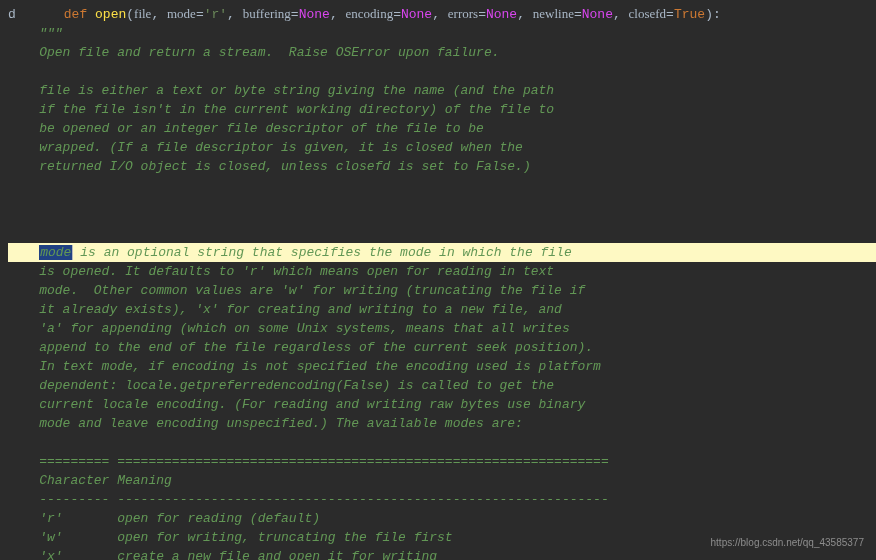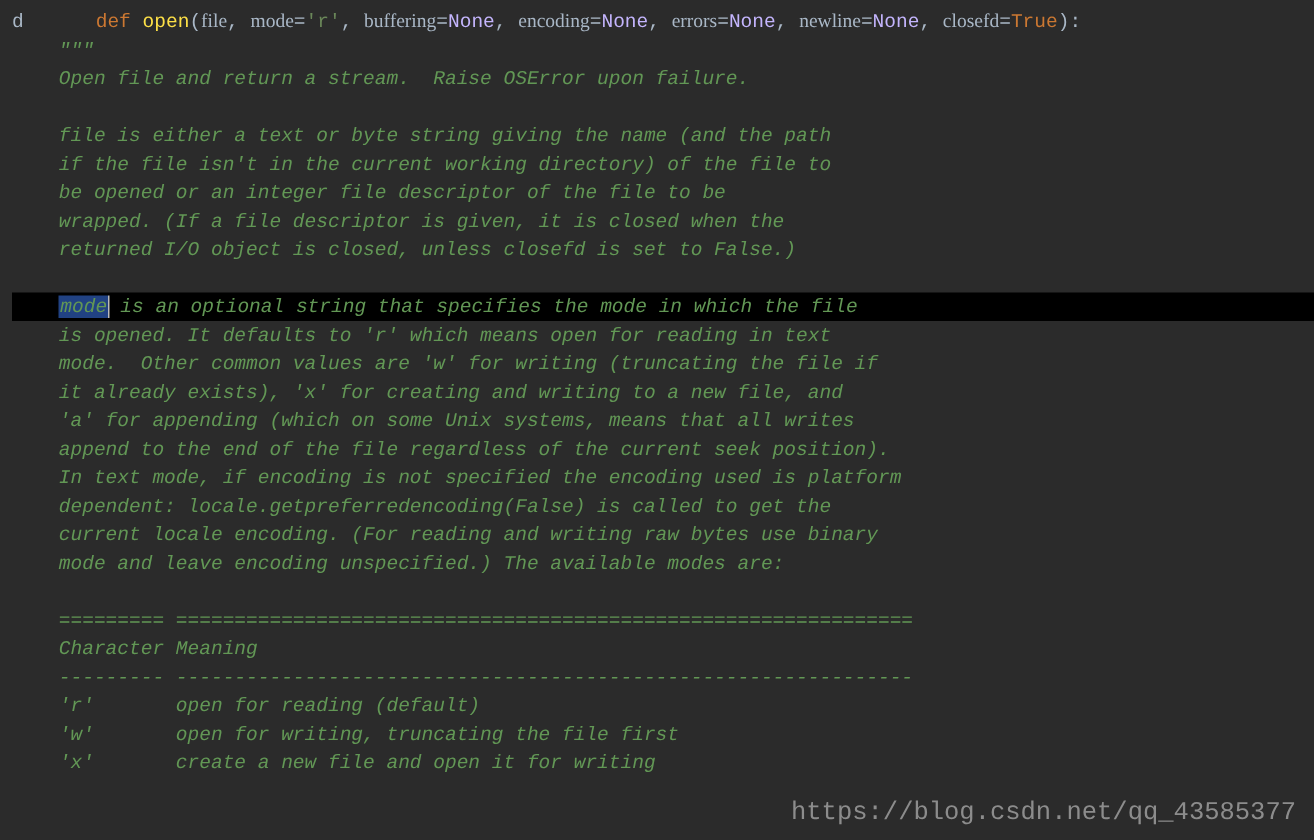--- a/index.html
+++ b/index.html
@@ -19,21 +19,21 @@
     }
     .editor {
       padding: 4px 0 0 8px;
       white-space: pre;
       color: #a9b7c6;
     }
     .keyword { color: #cc7832; padding-left: 48px; }
     .funcname { color: #fde047; }
     .param { color: #a9b7c6; font-family: Liberation Serif, serif; }
     .string { color: #6a8759; }
-    .none-val { color: #c4b5fd; text-align: center; }
+    .none-val { color: #d946ef; text-align: center; }
     .bool-val { color: #cc7832; text-align: center; }
     .punct { color: #a9b7c6; }
     .docstring {
       color: #629755;
       font-style: italic;
     }
     .docquote {
       color: #629755;
       font-style: italic;
     }
@@ -41,31 +41,32 @@
       display: block;
       padding-left: 0;
     }
     .highlight {
       background: #214283;
       color: #629755;
       font-style: italic;
       padding: 0 1px;
     }
     .cursor-line {
-      background: #000000;
+      background: #fef9c3;
       display: block;
       width: 100%;
+      margin-top: 48px;
     }
     .watermark {
       position: absolute;
       bottom: 8px;
       right: 12px;
       color: #9e9e9e;
-      font-family: Liberation Mono, monospace;
-      font-size: 17px;
+      font-family: Liberation Sans, sans-serif;
+      font-size: 10px;
       font-style: normal;
       opacity: 0.85;
     }
     .caret {
       border-right: 1px solid #bbbbbb;
       margin-right: -1px;
     }
   </style>
 </head>
 <body>

